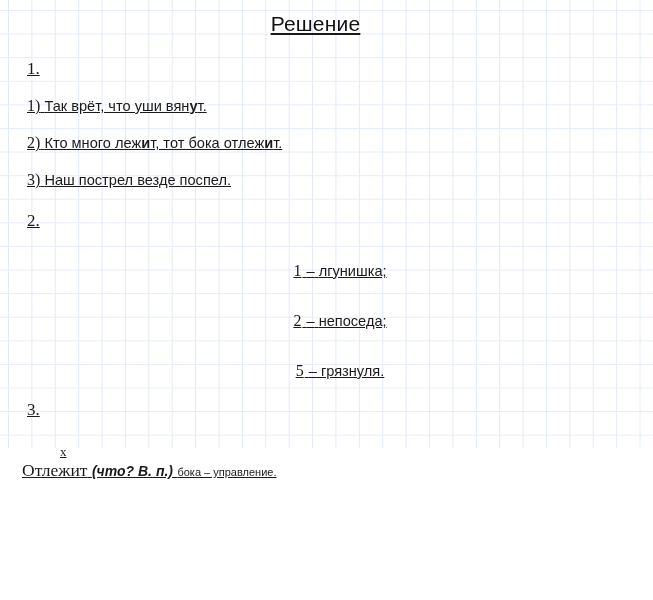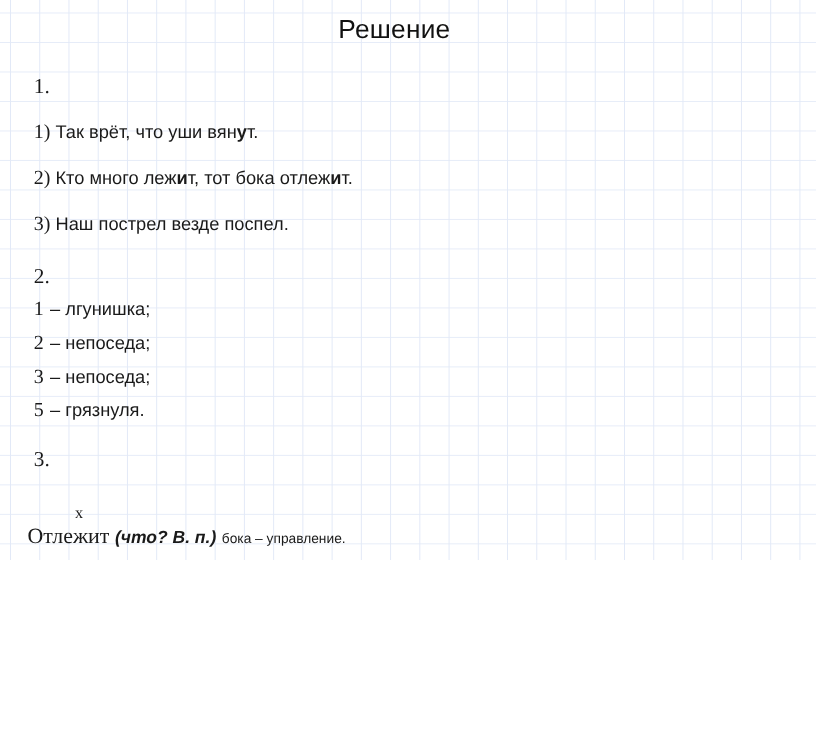--- a/index.html
+++ b/index.html
@@ -20,20 +20,21 @@
     position: relative;
     width: 653px;
     height: 448px;
     box-sizing: border-box;
     background-color: #ffffff;
     background-image:
       linear-gradient(to right, #e2e9f7 1px, transparent 1px),
       linear-gradient(to bottom, #e6ecf8 1px, transparent 1px);
     background-size: 23.4px 23.6px;
     background-position: 8px 10px;
+    text-decoration: underline;
   }
 
   #content {
     position: relative;
     z-index: 2;
     padding: 0;
   }
 
   .doc-title {
     text-align: center;
@@ -83,21 +84,21 @@
   }
 
   
   .ans {
     margin-left: 27px;
     font-size: 14.6px;
     line-height: 1;
     color: #1a1a1a;
     white-space: nowrap;
   }
-  .ans-sp { margin-top: 11px; }
+  .ans-sp { margin-top: 34px; text-align: center; }
   .ans .marker { margin-right: 1px; }
 
   
   .analysis {
     position: relative;
     margin-left: 22px;
     white-space: nowrap;
     color: #1a1a1a;
   }
   .an-sp1 { margin-top: 27px; }
@@ -165,25 +166,20 @@
         <span class="txt">–</span>
         <span class="txt">лгунишка;</span>
       </div>
 
       <div class="ans ans-sp">
         <span class="marker">2</span>
         <span class="txt">–</span>
         <span class="txt">непоседа;</span>
       </div>
 
-      <div class="ans ans-sp">
-        <span class="marker">3</span>
-        <span class="txt">–</span>
-        <span class="txt">непоседа;</span>
-      </div>
 
 
       <div class="ans ans-sp">
         <span class="marker">5</span>
         <span class="txt">–</span>
         <span class="txt">грязнуля.</span>
       </div>
     </div>
 
     <div class="block-3">

